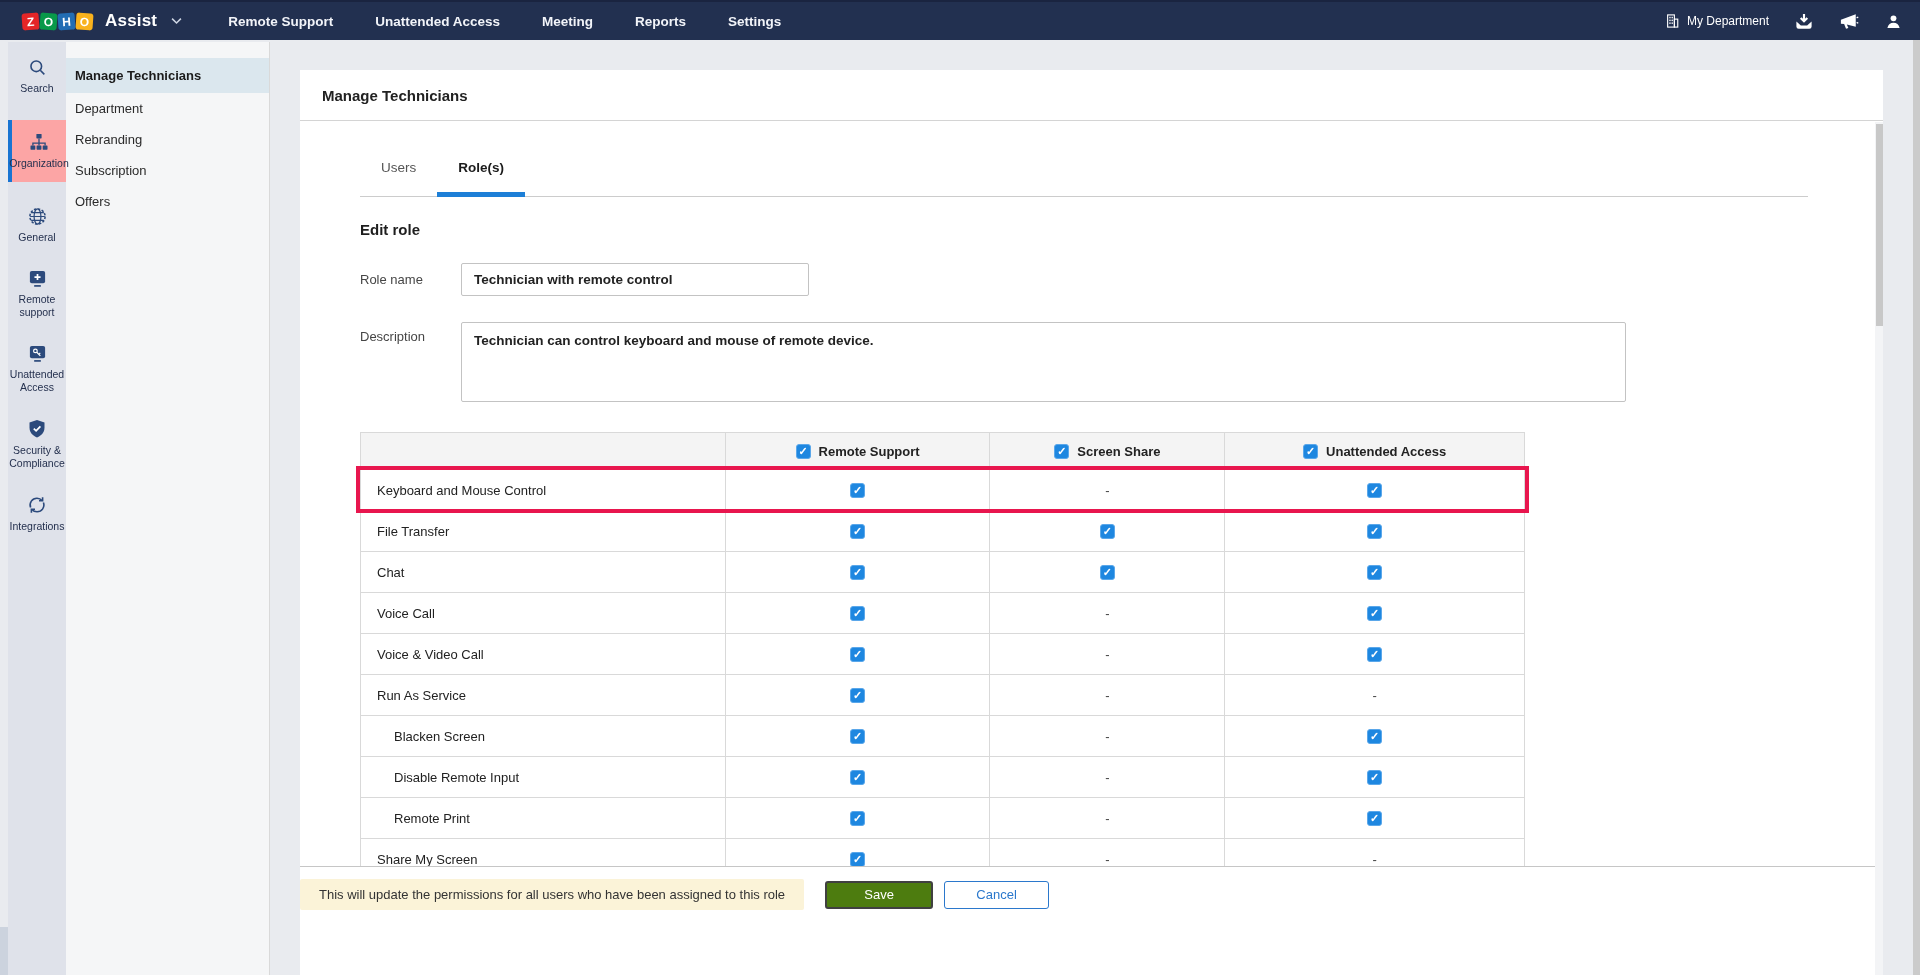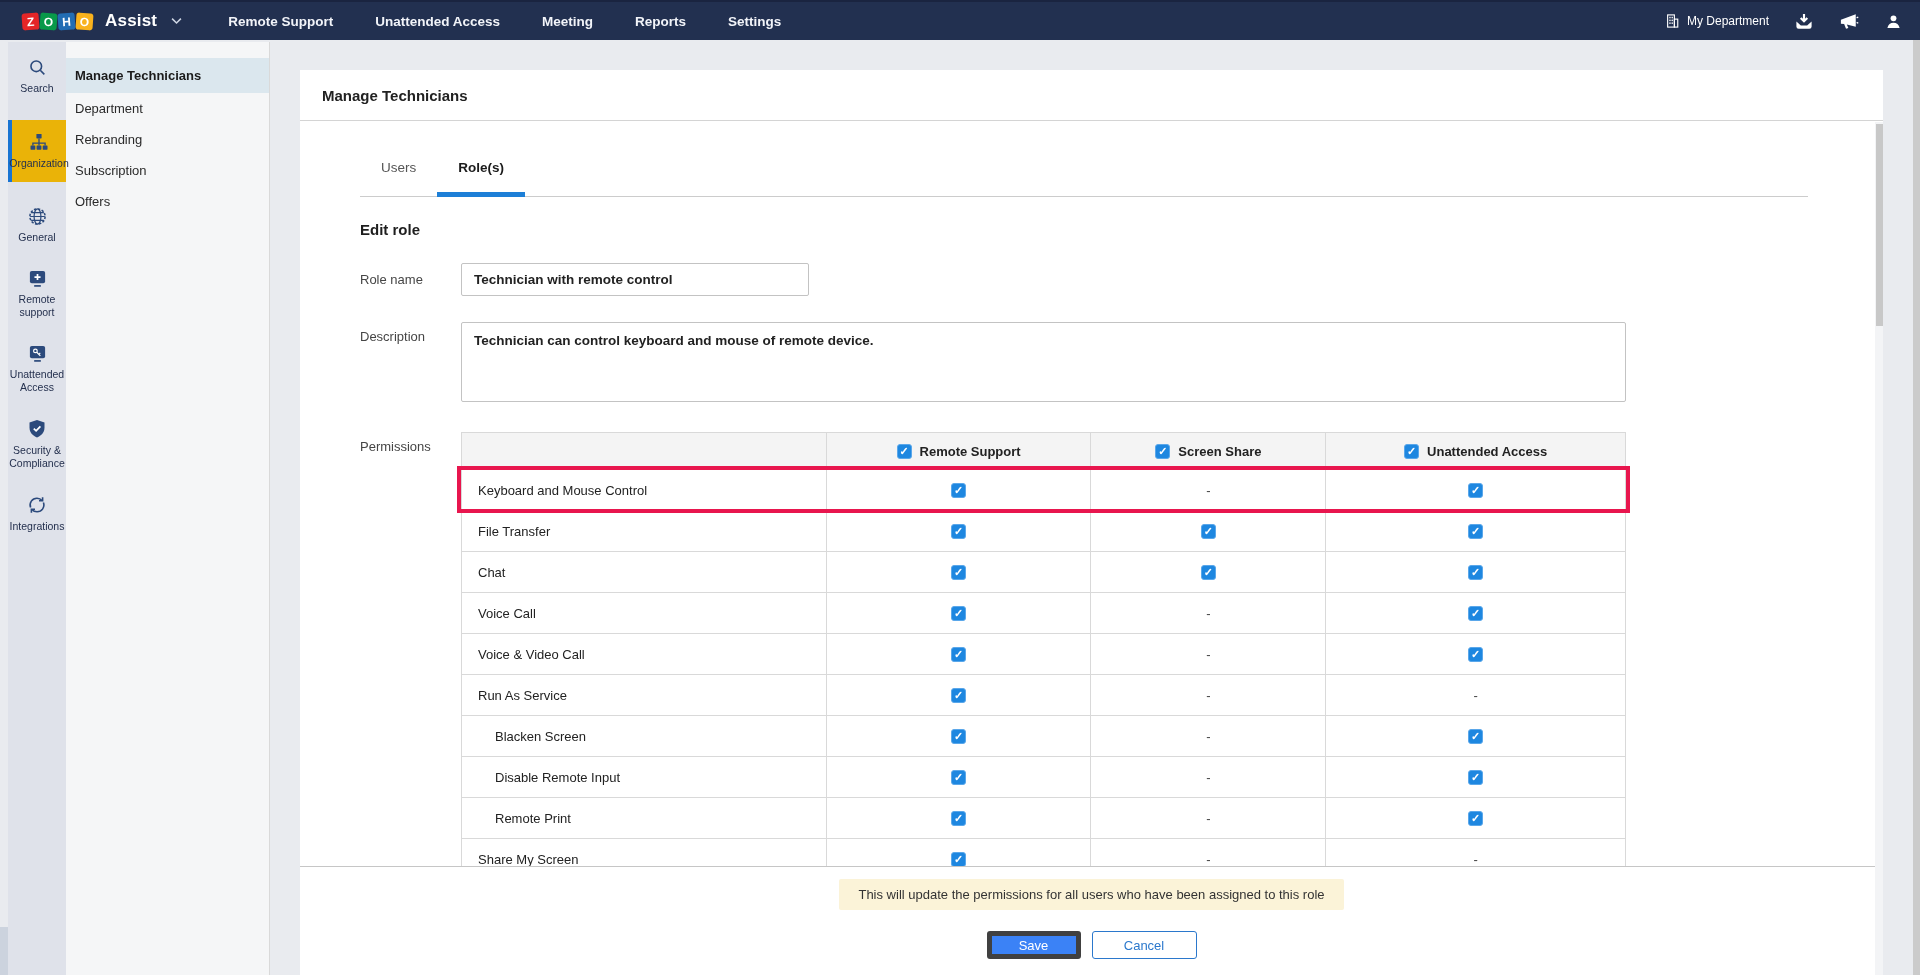--- a/index.html
+++ b/index.html
@@ -35,21 +35,21 @@
     position:absolute; top:42px; left:8px; width:58px; bottom:0;
     background:#dfe2ea; padding-top:16px; z-index:6;
   }
   .rail-item {
     display:flex; flex-direction:column; align-items:center; gap:5px;
     margin-bottom:25px; font-size:10.5px; line-height:13px;
     color:#24304e; text-align:center; cursor:pointer; padding:0 2px;
   }
   .rail-item .ric { color:#2c4a7c; }
   .rail-item.active {
-    background:#eab308; border-left:4px solid #1874d2;
+    background:#fca5a5; border-left:4px solid #1874d2;
     padding:13px 2px 12px; margin:12px 0 25px; width:58px;
   }
   .rail-bottom {
     position:absolute; bottom:0; left:0; width:58px; height:48px;
     background:#ccd3de; display:flex; align-items:center; justify-content:center;
     cursor:pointer; color:#22304f;
   }
 
   
   .sidebar {
@@ -119,25 +119,25 @@
     font-size:11px; font-weight:700; line-height:1; cursor:pointer; flex:0 0 15px;
   }
   .dash { color:#444; font-weight:400; }
   .prow.highlight { position:relative;align-items:flex-end; }
   .hframe {
     position:absolute; left:-5px; right:-4px; top:-4px; bottom:-2px;
     border:4px solid #e8164e; pointer-events:none; z-index:3;
   }
 
   
-  .card-footer { display:flex; flex-direction:column; align-items:center; padding-top:12px; gap:21px; }
+  .card-footer { display:flex; align-items:center; padding-top:12px; gap:21px; }
   .notice { background:#fbf3d8; padding:8px 19px; font-size:13px; color:#333; border-radius:2px; }
   .btns { display:flex; gap:11px; }
   .btn { height:28px; border-radius:3px; font-size:13px; font-family:"Liberation Sans", sans-serif; cursor:pointer; }
-  .btn.save { width:94px; background:#3b82f6; border:5px solid #404040; color:#fff; }
+  .btn.save { width:108px; background:#4d7c0f; border:2px solid #404040; color:#fff; }
   .btn.cancel { width:105px; background:#fff; border:1px solid #2b78cc; color:#2b78cc; }
 </style>
 </head>
 <body>
 
 <div class="topbar">
   <div class="logo">
     <span id="logo-tiles" style="display:inline-flex;">
         <span class="logo-tile" style="background: rgb(228, 37, 39); transform: rotate(-4deg);">Z</span>
         <span class="logo-tile" style="background: rgb(8, 153, 73); transform: rotate(4deg);">O</span>
@@ -308,21 +308,20 @@
         <label class="flabel">Role name</label>
         <input class="role-input" type="text" value="Technician with remote control" style="">
       </div>
 
       <div class="form-row desc">
         <label class="flabel">Description</label>
         <textarea class="desc-area" style="">Technician can control keyboard and mouse of remote device.</textarea>
       </div>
 
       <div class="form-row perm">
-        <label class="flabel">Permissions</label>
         <div class="ptable" id="ptable">
             <div class="prow head">
               <div class="pcell c0"></div>
               <div class="pcell c1">
                 <span class="cb">✓</span>
                 <span>Remote Support</span>
               </div>
               <div class="pcell c2">
                 <span class="cb">✓</span>
                 <span>Screen Share</span>

